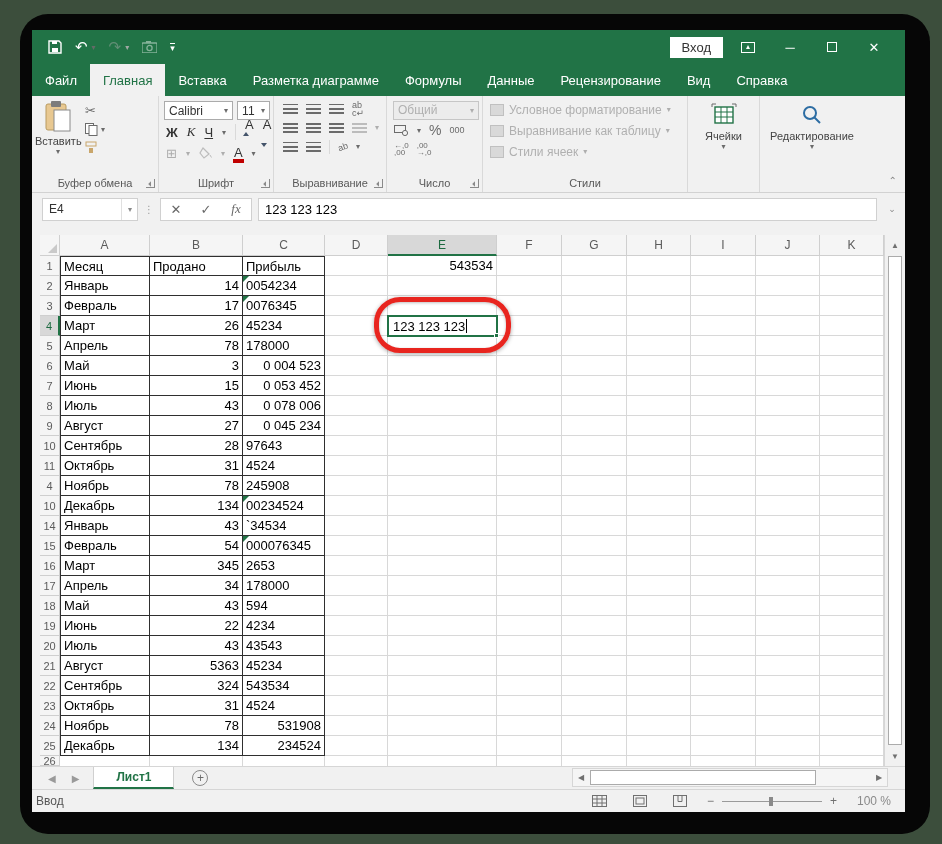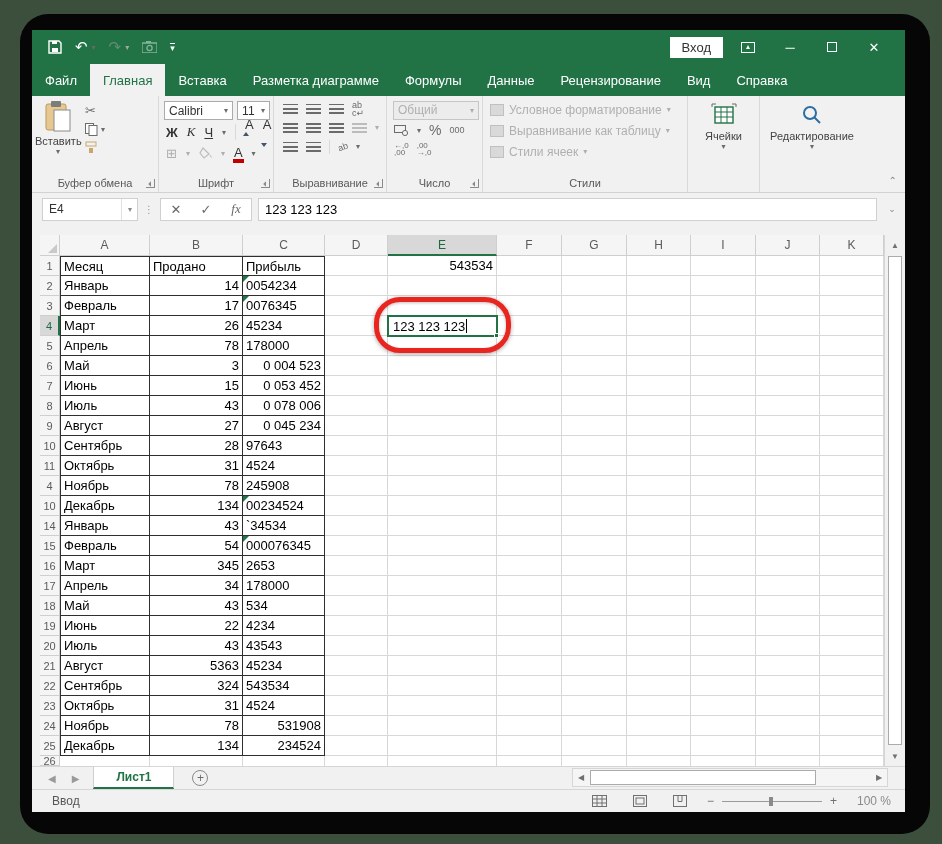--- a/index.html
+++ b/index.html
@@ -112,21 +112,21 @@
   .sheetrow{position:absolute;left:0;top:736px;width:100%;height:23px;background:#f1f1f1;border-top:1px solid #d6d6d6;display:flex;align-items:stretch;font-size:12px;}
   .nav-arrows{display:flex;align-items:center;gap:16px;padding:0 14px 0 16px;color:#9a9a9a;font-size:10px;}
   .sheettab{background:#fff;border-left:1px solid #d0d0d0;border-right:1px solid #d0d0d0;border-bottom:2px solid #217346;color:#217346;font-weight:bold;display:flex;align-items:center;padding:0 22px;}
   .addsheet{width:16px;height:16px;border:1px solid #8a8a8a;border-radius:50%;color:#6b6b6b;font-size:12px;line-height:14px;text-align:center;margin:3px 0 0 18px;}
   .hscroll{position:absolute;right:17px;top:738px;width:316px;height:19px;background:#f5f5f5;border:1px solid #d6d6d6;display:flex;align-items:center;}
   .hs-arrow{width:16px;text-align:center;color:#707070;font-size:8px;}
   .hs-thumb{height:15px;background:#fff;border:1px solid #ababab;width:226px;margin-left:1px;}
 
   
   .statusbar{position:absolute;left:0;top:759px;width:100%;height:23px;background:#f1f1f1;border-top:1px solid #d6d6d6;display:flex;align-items:center;font-size:12px;color:#565656;}
-  .sb-mode{padding-left:20px;text-align:right;}
+  .sb-mode{padding-left:4px;text-align:right;}
   .sb-right{margin-left:auto;display:flex;align-items:center;gap:20px;padding-right:14px;}
   .viewicons{display:flex;gap:26px;align-items:center;}
   .zoomer{display:flex;align-items:center;gap:8px;color:#707070;}
   .ztrack{width:100px;height:1px;background:#9a9a9a;position:relative;}
   .ztick{position:absolute;left:50%;top:-3px;width:1px;height:7px;background:#9a9a9a;}
   .zthumb{position:absolute;left:47%;top:-4px;width:4px;height:9px;background:#8a8a8a;}
   .zpct{color:#8a8a8a;}
 </style>
 </head>
 <body>
@@ -724,21 +724,21 @@
         </div>
         <div class="grow">
           <div class="rhdr">18</div>
           <div class="cell tbl first" style="width: 90px;">
             <span>Май</span>
           </div>
           <div class="cell tbl ar" style="width: 93px;">
             <span>43</span>
           </div>
           <div class="cell tbl" style="width: 82px;">
-            <span>534</span>
+            <span>594</span>
           </div>
           <div class="cell" style="width: 63px;"></div>
           <div class="cell" style="width: 109px;"></div>
           <div class="cell" style="width: 65px;"></div>
           <div class="cell" style="width: 65px;"></div>
           <div class="cell" style="width: 64px;"></div>
           <div class="cell" style="width: 65px;"></div>
           <div class="cell" style="width: 64px;"></div>
           <div class="cell" style="width: 64px;"></div>
         </div>

